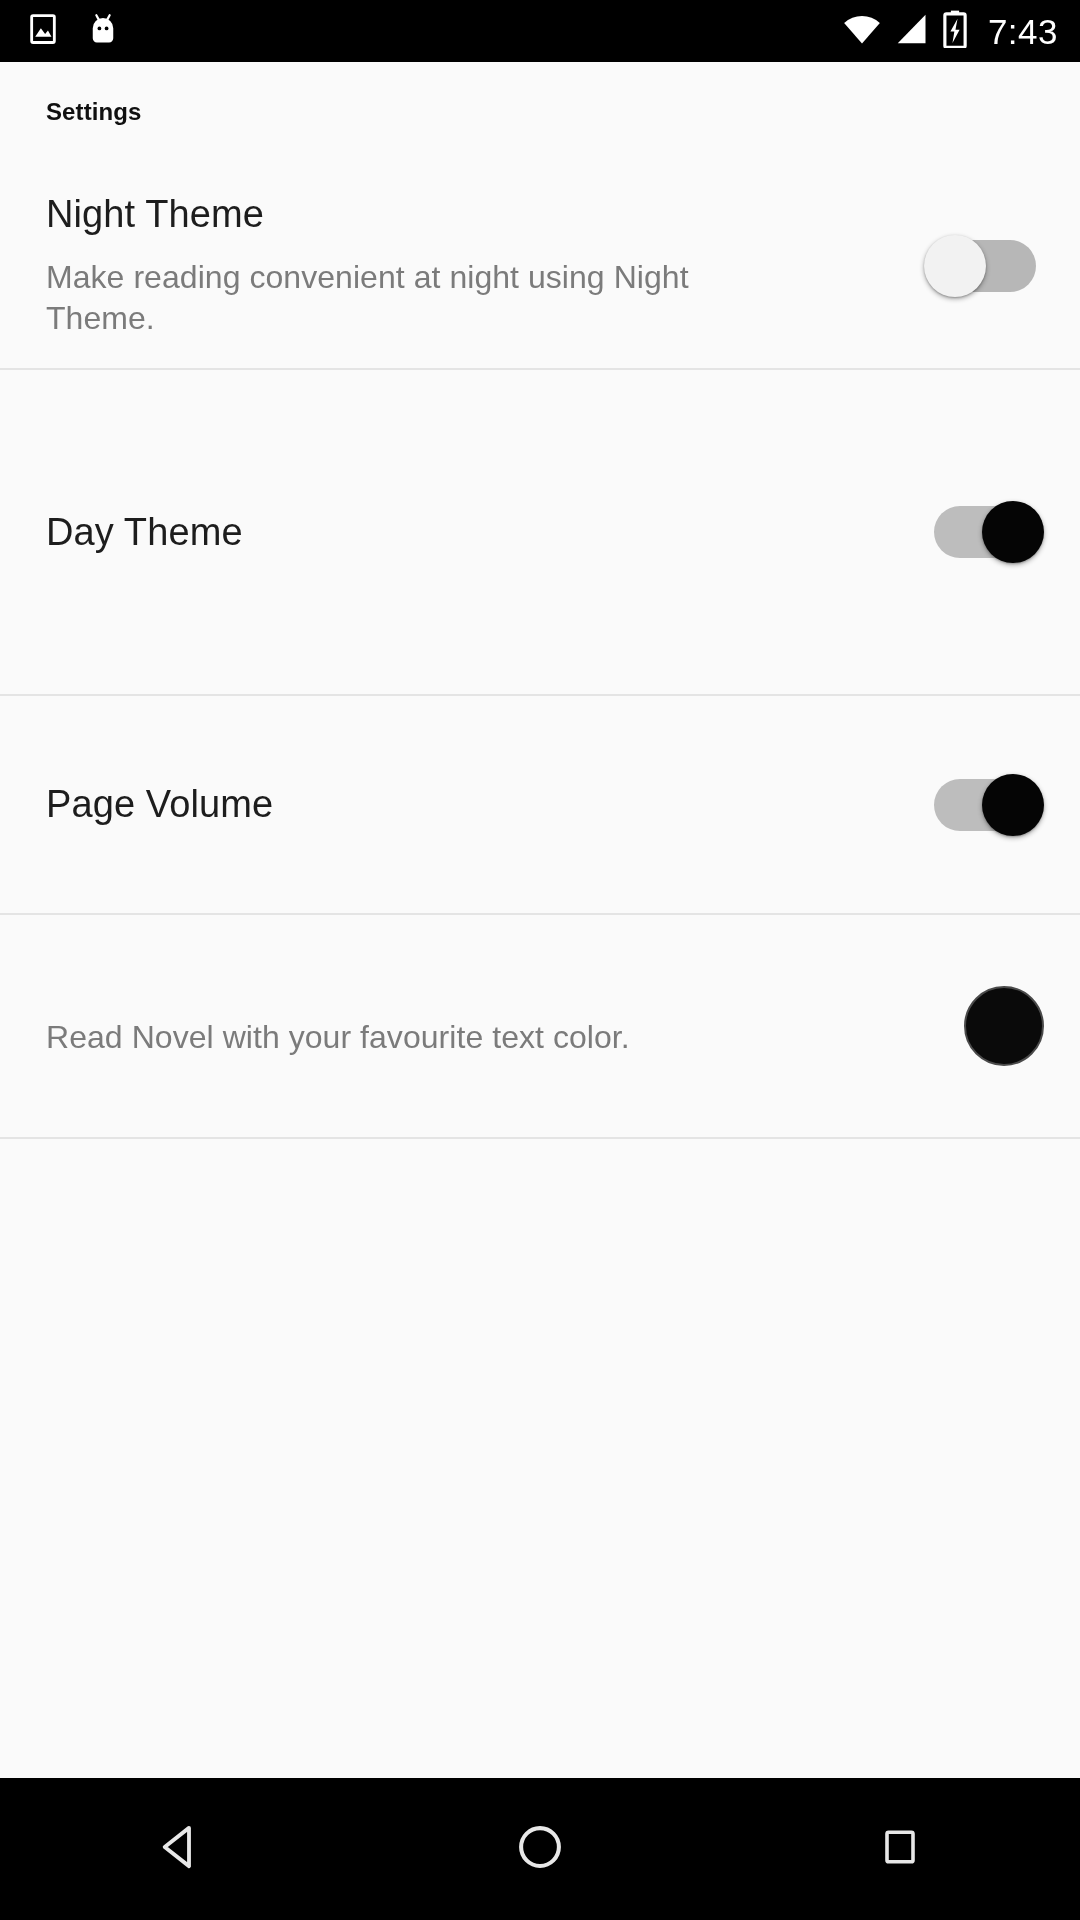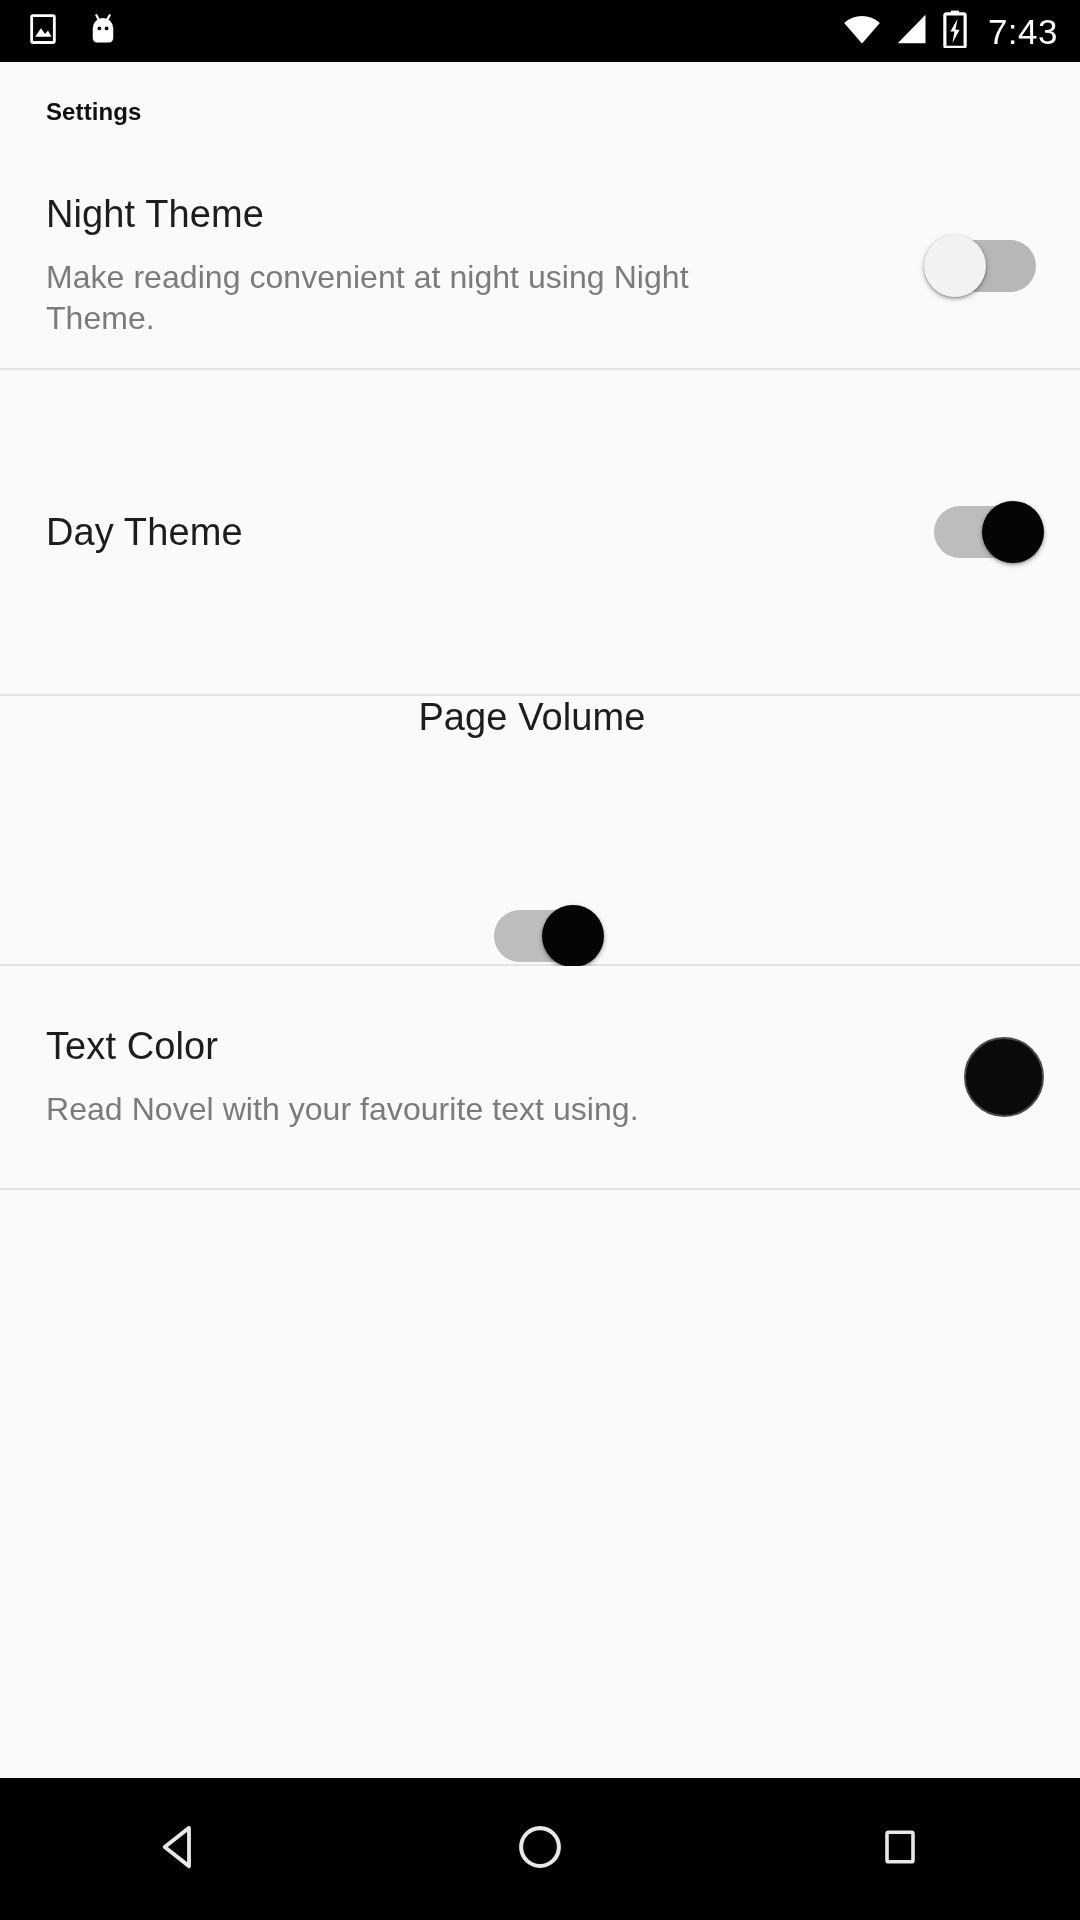--- a/index.html
+++ b/index.html
@@ -158,37 +158,36 @@
       </div>
       <div class="row-control">
         <div class="switch on">
           <div class="track"></div>
           <div class="thumb"></div>
         </div>
       </div>
     </div>
     <div class="divider"></div>
 
-    <div class="setting-row" style="height:268px;flex-direction:column;">
+    <div class="setting-row" style="height:217px;">
       <div class="row-text">
         <div class="row-title">Page Volume</div>
       </div>
       <div class="row-control">
         <div class="switch on">
           <div class="track"></div>
           <div class="thumb"></div>
         </div>
       </div>
     </div>
     <div class="divider"></div>
 
     <div class="setting-row" style="height:222px;">
       <div class="row-text">
-        <div class="row-title">Text Color</div>
-        <div class="row-subtitle">Read Novel with your favourite text using.</div>
+        <div class="row-subtitle">Read Novel with your favourite text color.</div>
       </div>
       <div class="row-control">
         <div class="color-swatch"></div>
       </div>
     </div>
     <div class="divider"></div>
 
   </div>
 
   <div class="nav-bar">

